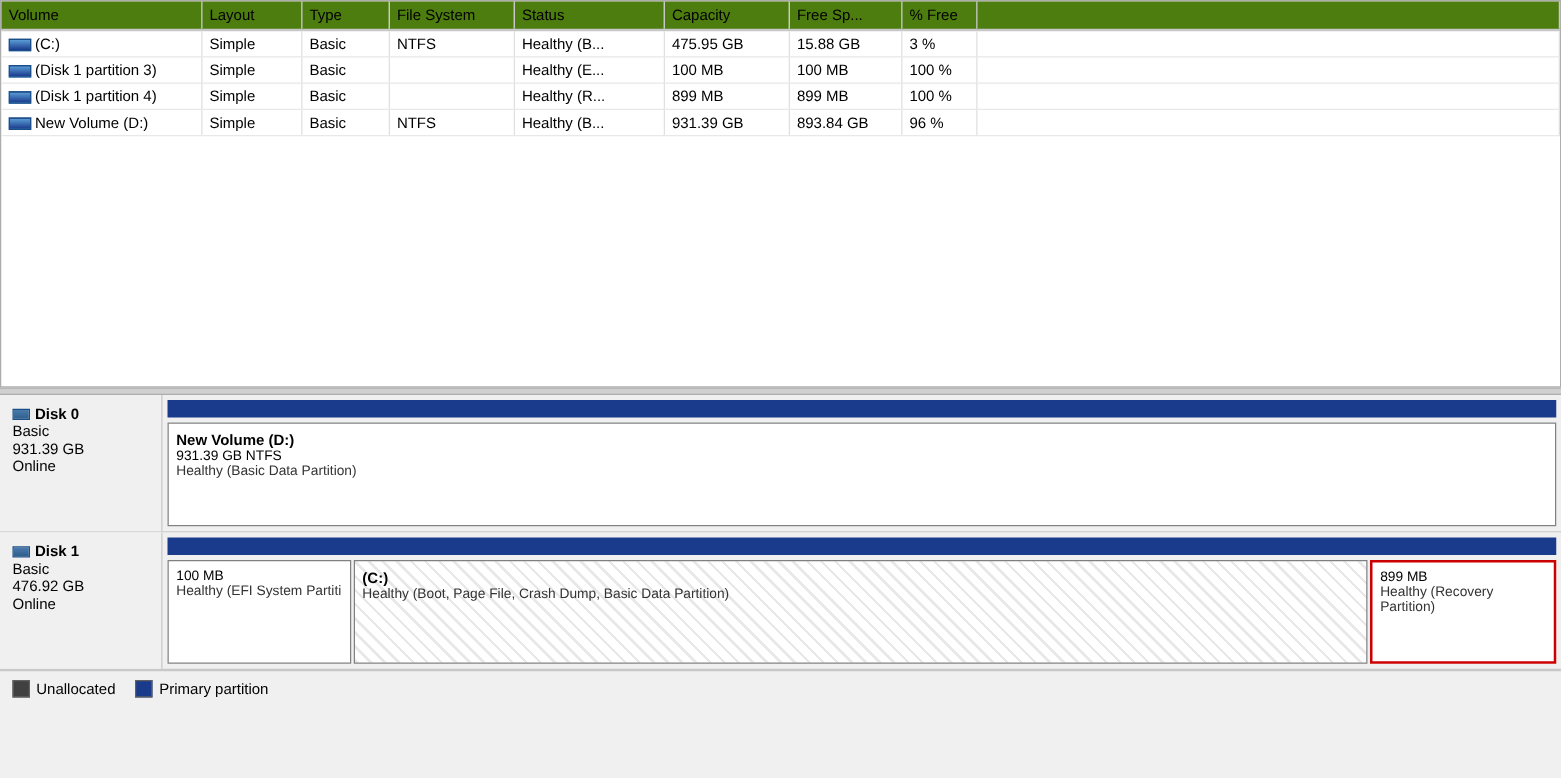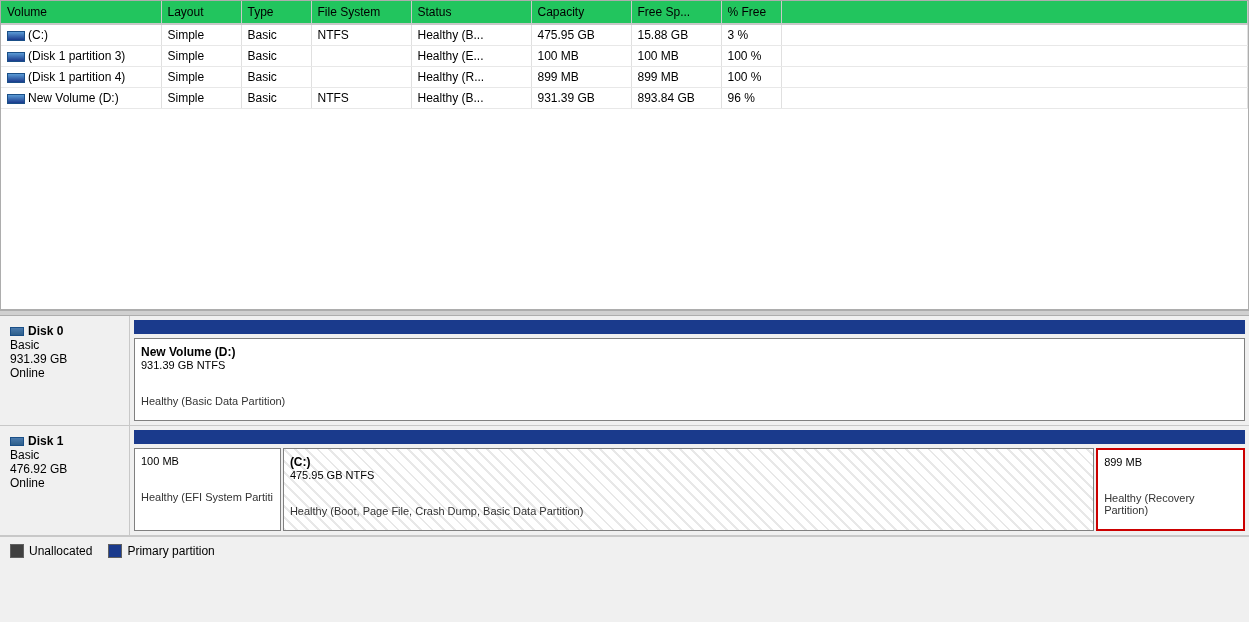--- a/index.html
+++ b/index.html
@@ -20,21 +20,21 @@
       overflow: hidden;
     }
 
     table.disk-table {
       width: 100%;
       border-collapse: collapse;
       table-layout: fixed;
     }
 
     table.disk-table thead tr {
-      background: #22c55e;
+      background: #4d7c0f;
     }
 
     table.disk-table th {
       border-right: 1px solid #c8c8c8;
       border-bottom: 2px solid #c8c8c8;
       padding: 4px 6px;
       text-align: left;
       font-weight: normal;
       color: #000;
       white-space: nowrap;
@@ -163,21 +163,20 @@
       font-size: 12px;
     }
 
     .partition-size {
       font-size: 11px;
     }
 
     .partition-status {
       font-size: 11px;
       color: #333;
-      margin-top: 24px;
     }
 
     
     .legend-area {
       display: flex;
       align-items: center;
       padding: 6px 10px;
       gap: 16px;
       background: #f0f0f0;
       border-top: 1px solid #c8c8c8;
@@ -309,21 +308,20 @@
         </div>
         <div class="disk-content">
           <div class="disk-header-bar"></div>
           <div class="disk-partitions">
             <div class="partition primary" style="flex: 1 1 0%;">
               <div class="partition-size">100 MB</div>
               <div class="partition-status">Healthy (EFI System Partiti</div>
             </div>
             <div class="partition hatched" style="flex: 6 1 0%;">
               <div class="partition-name">(C:)</div>
-              <div class="partition-size">475.95 GB NTFS</div>
               <div class="partition-status">Healthy (Boot, Page File, Crash Dump, Basic Data Partition)</div>
             </div>
             <div class="partition highlighted" style="flex: 1 1 0%;">
               <div class="partition-size">899 MB</div>
               <div class="partition-status">Healthy (Recovery Partition)</div>
             </div>
           </div>
         </div>
       </div>
     </div>

